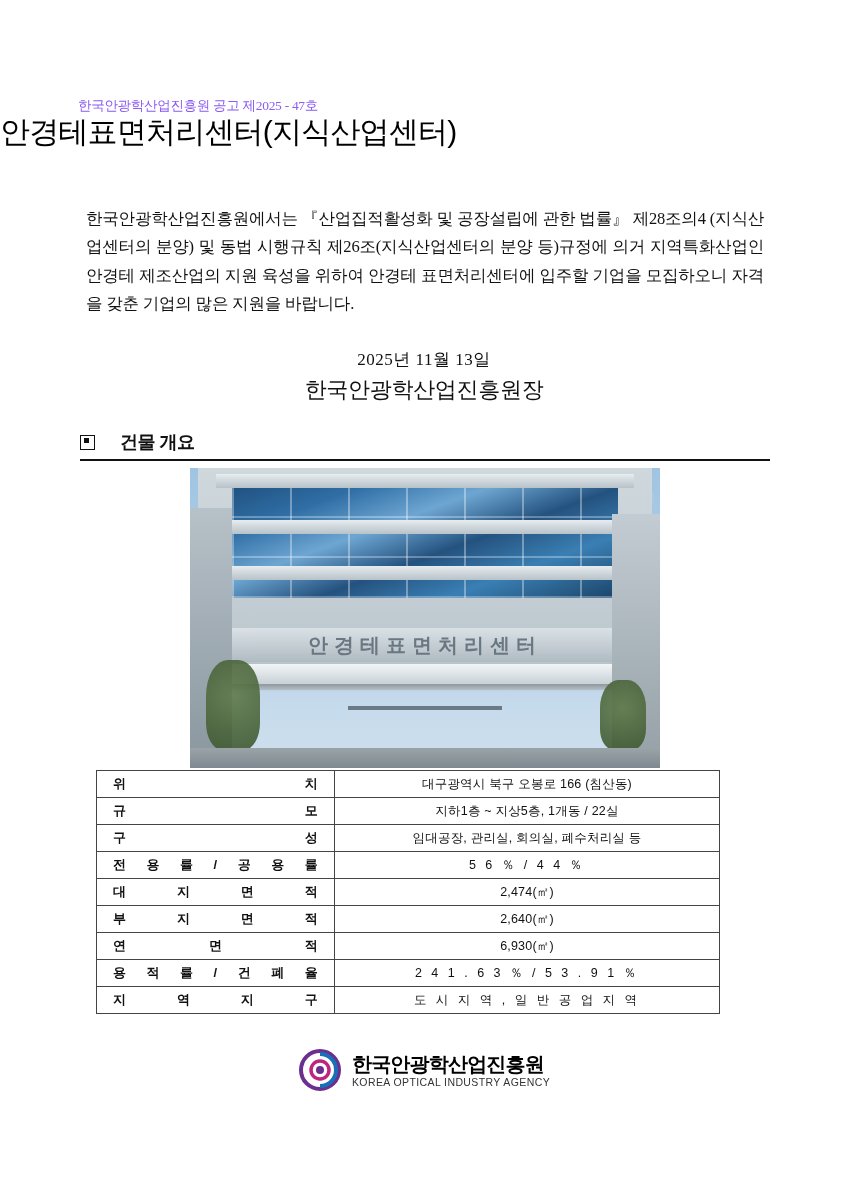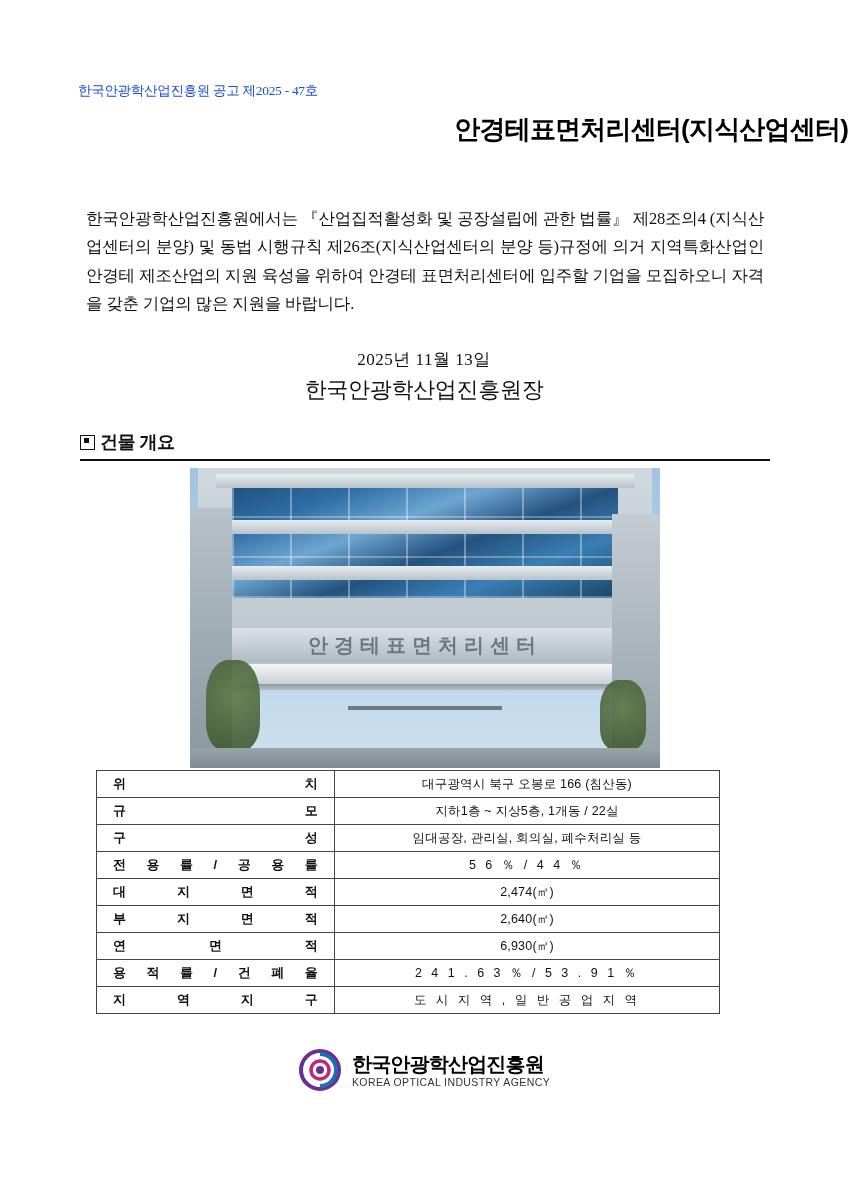--- a/index.html
+++ b/index.html
@@ -13,35 +13,35 @@
     height: 1200px;
     background: #ffffff;
     font-family: "Liberation Serif", "DejaVu Serif", serif;
     color: #111111;
     overflow: hidden;
   }
 
   .notice-no {
     position: absolute;
     left: 78px;
-    top: 82px;
+    top: 97px;
     font-size: 13.5px;
     letter-spacing: -0.3px;
-    color: #1d4ed8;
+    color: #8b5cf6;
   }
 
   .doc-title {
     position: absolute;
     left: 0;
     right: 0;
     top: 112px;
-    text-align: right;
-    font-family: "Liberation Sans", "DejaVu Sans", sans-serif;
-    font-weight: bold;
-    font-size: 26px;
+    text-align: left;
+    font-family: "Liberation Sans", "DejaVu Sans", sans-serif;
+    font-weight: normal;
+    font-size: 30px;
     line-height: 1.33;
     letter-spacing: -0.8px;
     color: #000;
   }
   .doc-title .l2 { display: block; }
 
   .intro {
     position: absolute;
     left: 86px;
     width: 678px;
@@ -73,21 +73,21 @@
   .section-head {
     position: absolute;
     left: 80px;
     top: 430px;
     font-family: "Liberation Sans", "DejaVu Sans", sans-serif;
     font-weight: bold;
     font-size: 18px;
     letter-spacing: -0.5px;
     display: flex;
     align-items: center;
-    gap: 5px;
+    gap: 25px;
   }
   .sq-icon {
     display: inline-block;
     width: 13px;
     height: 13px;
     border: 1.6px solid #111;
     position: relative;
   }
   .sq-icon::after {
     content: "";

